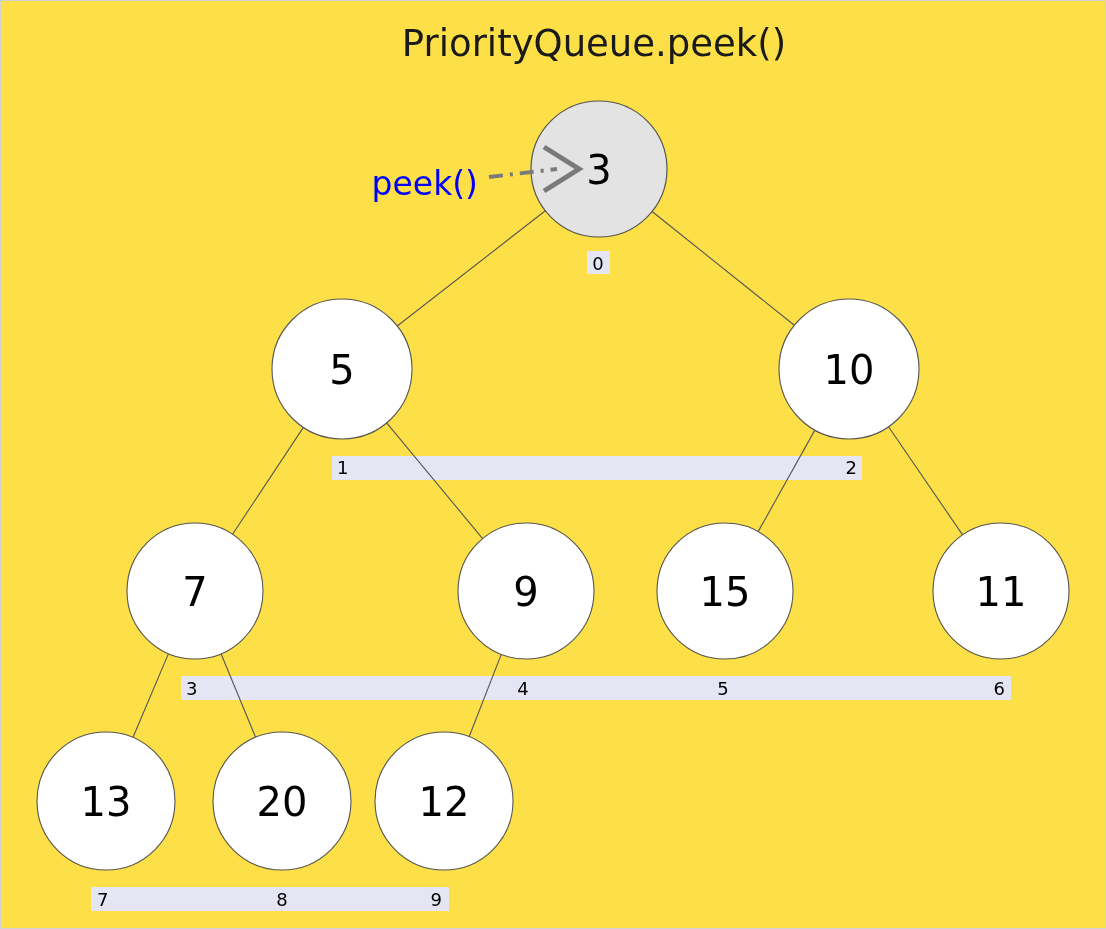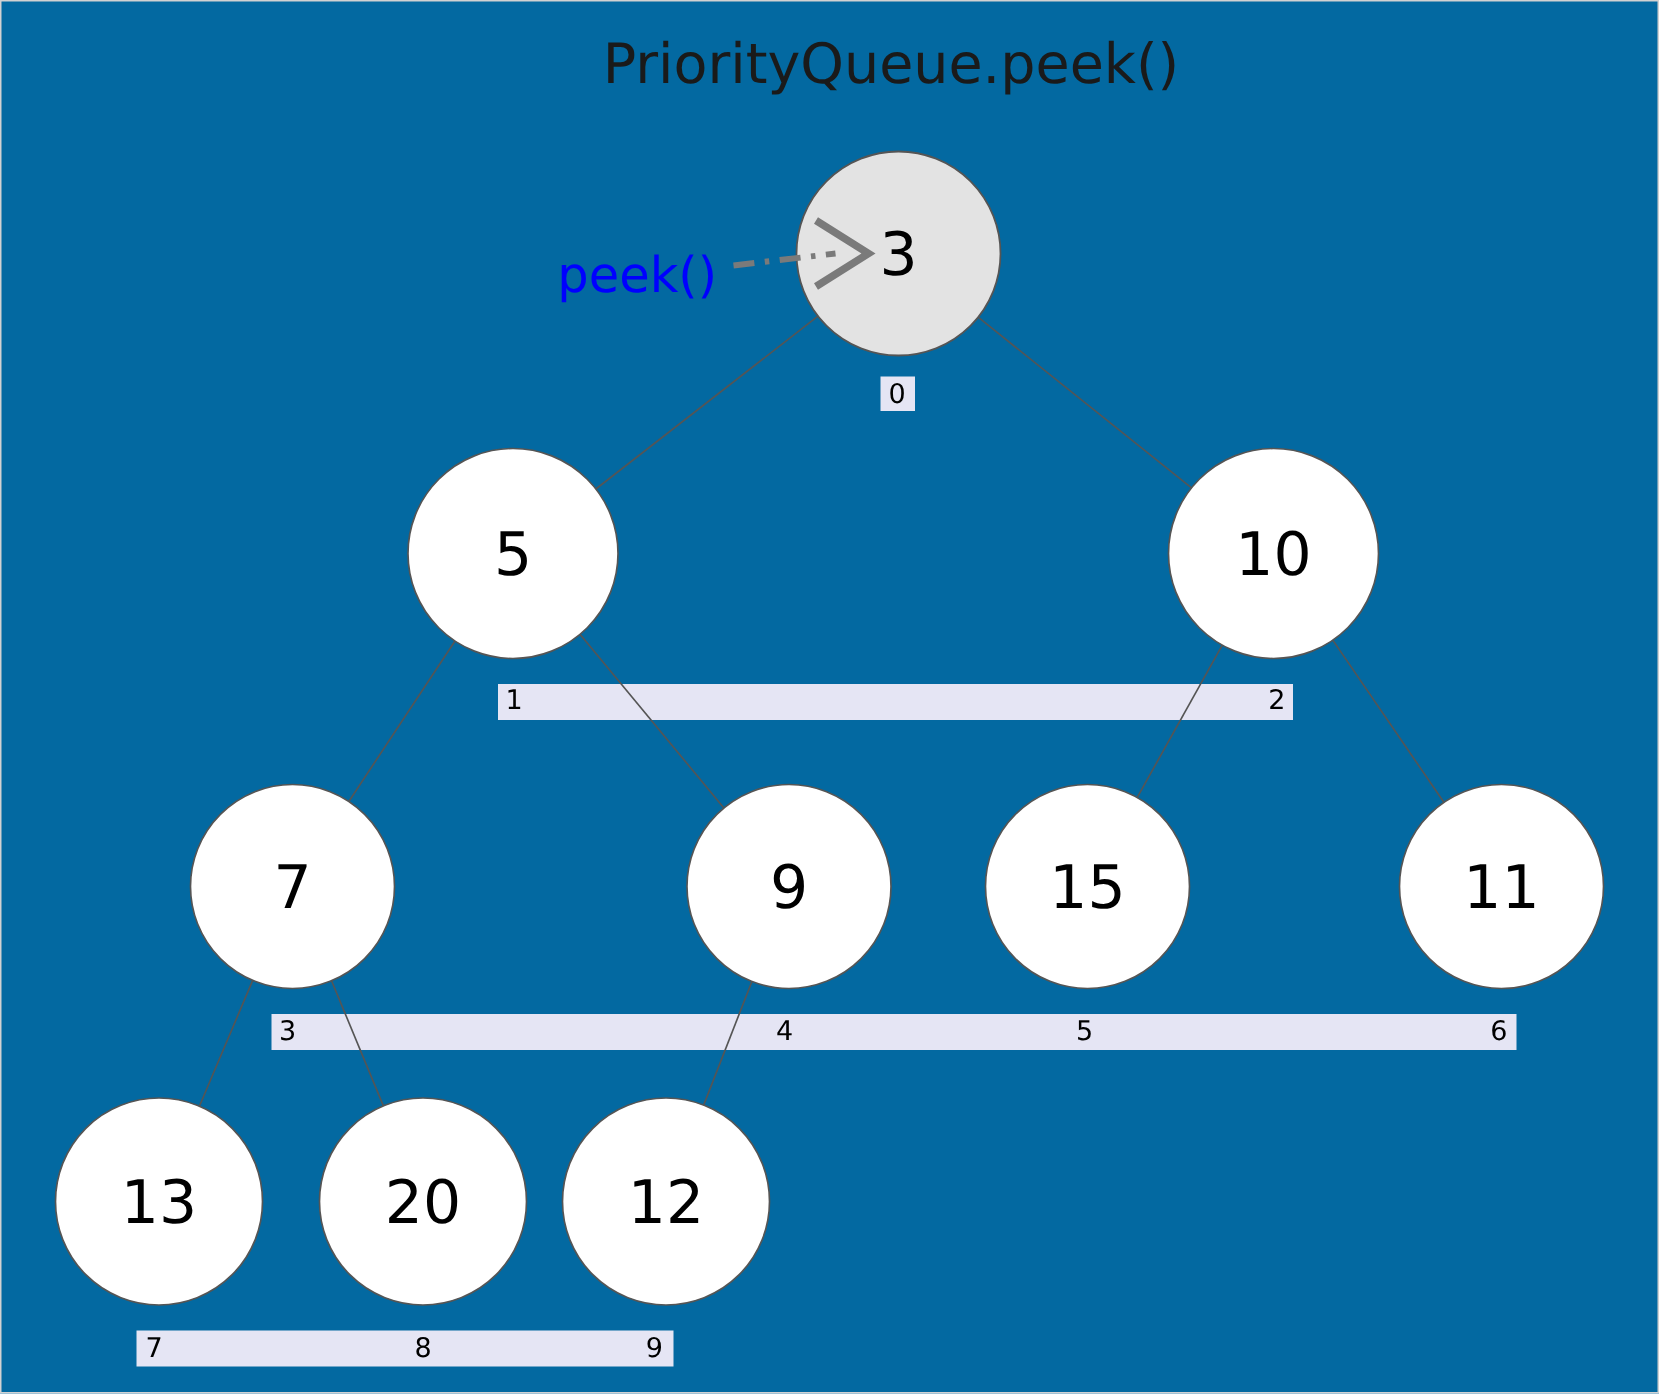--- a/index.html
+++ b/index.html
@@ -8,21 +8,21 @@
     padding: 0;
     background: #ffffff;
   }
   body {
     font-family: "DejaVu Sans", sans-serif;
   }
   #canvas {
     position: relative;
     width: 1106px;
     height: 929px;
-    background: #0369a1;
+    background: #fde047;
     border: 1px solid #d2d2d2;
     box-sizing: border-box;
     overflow: hidden;
   }
   #diagram-svg {
     position: absolute;
     left: 0;
     top: 0;
     width: 1106px;
     height: 929px;

